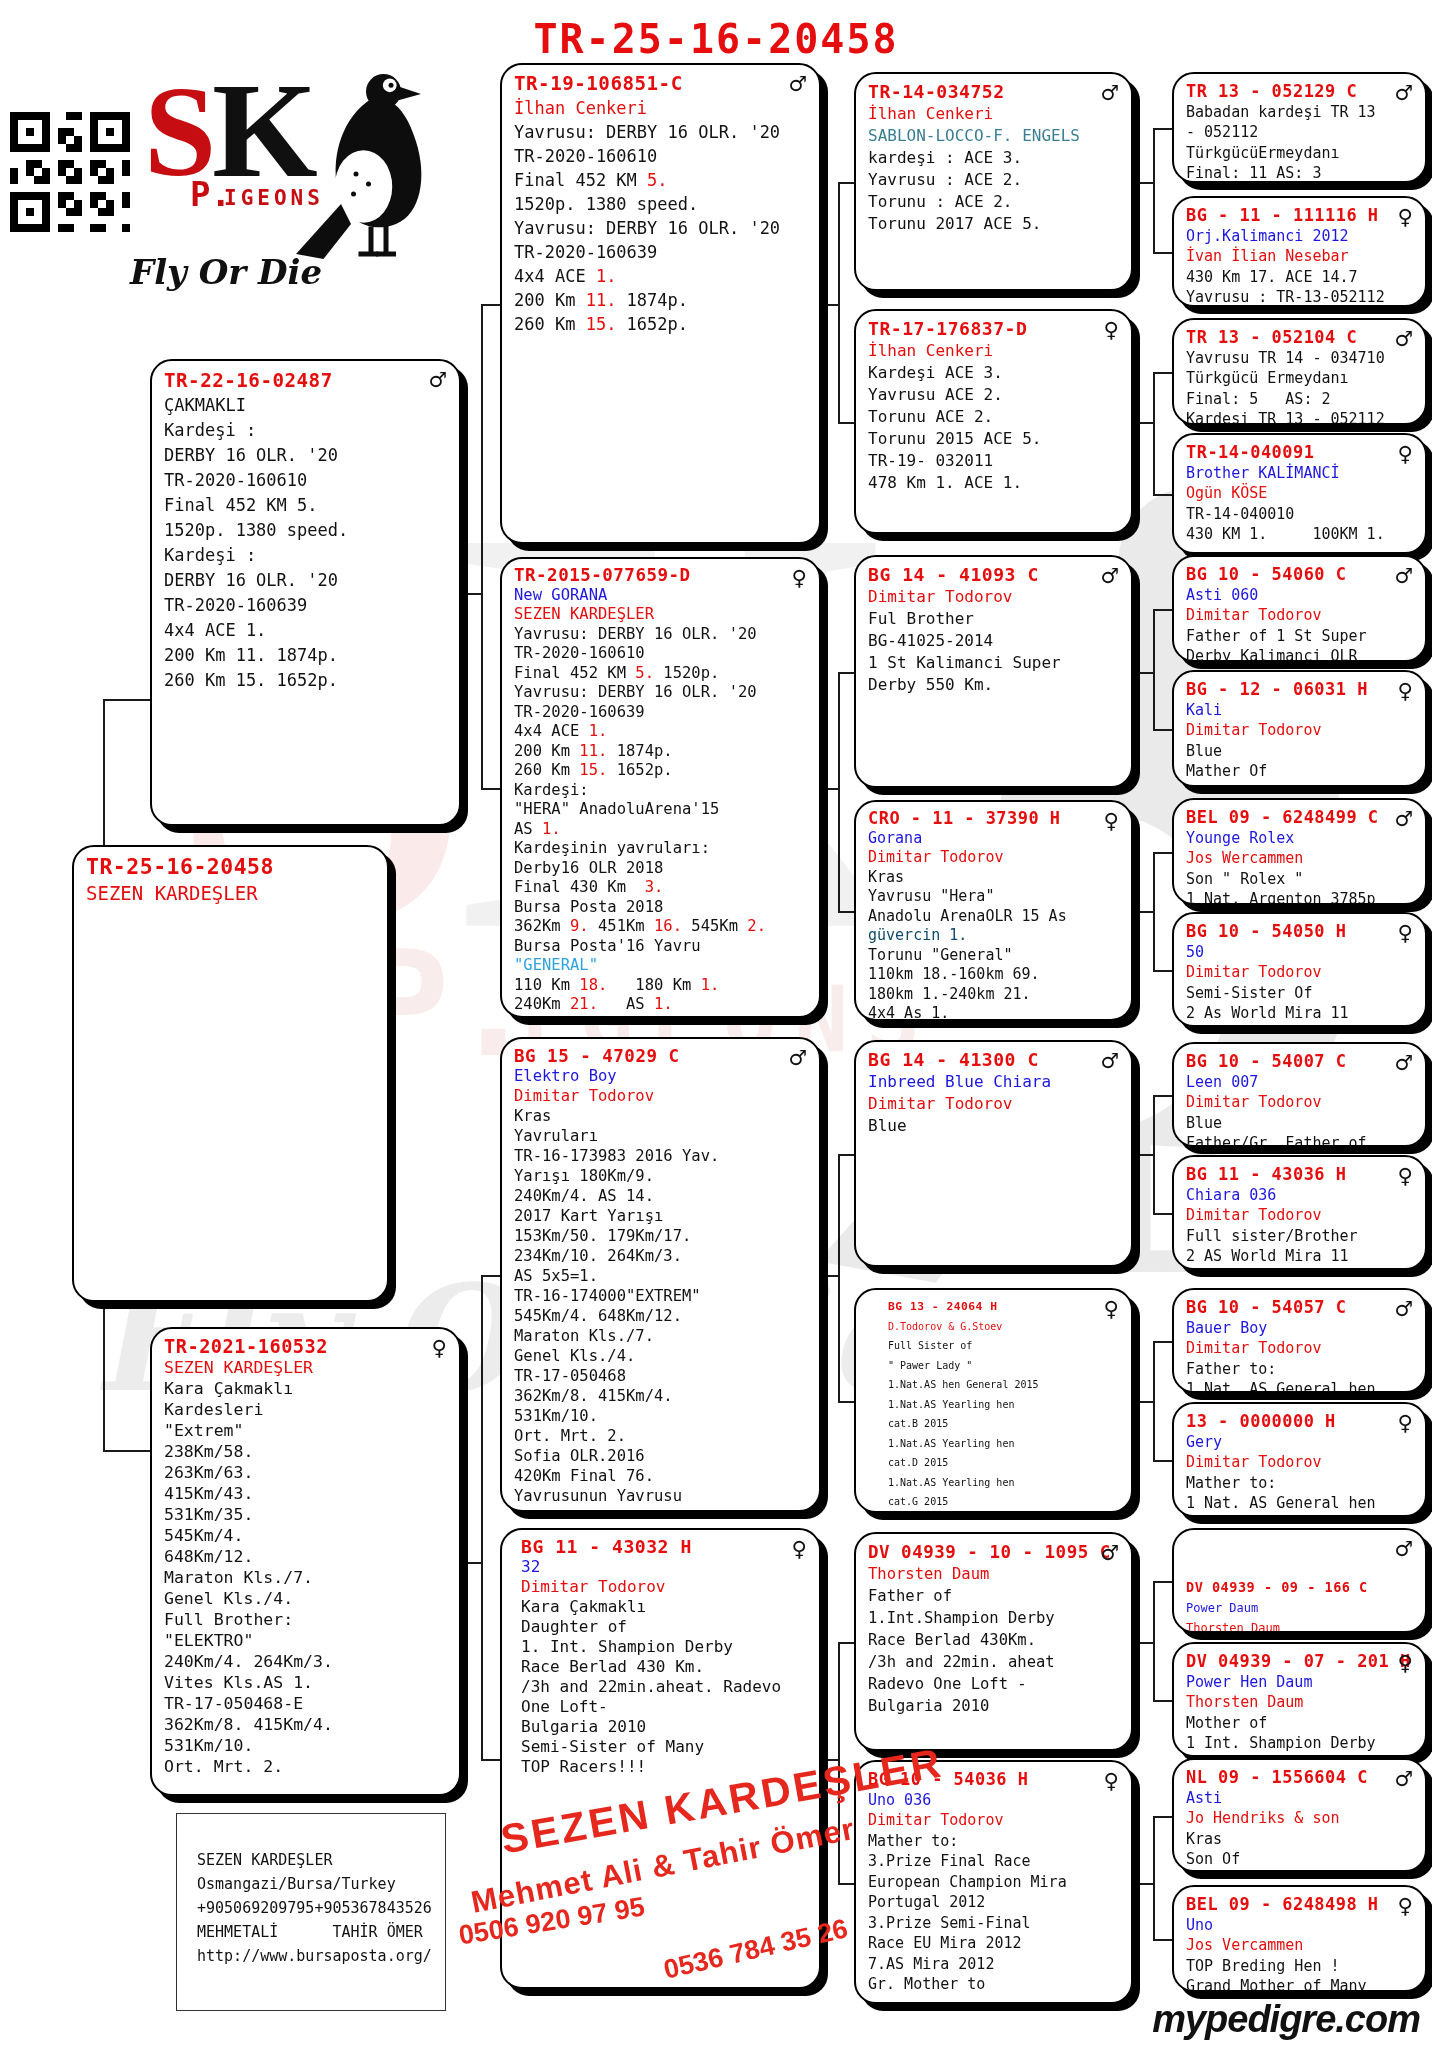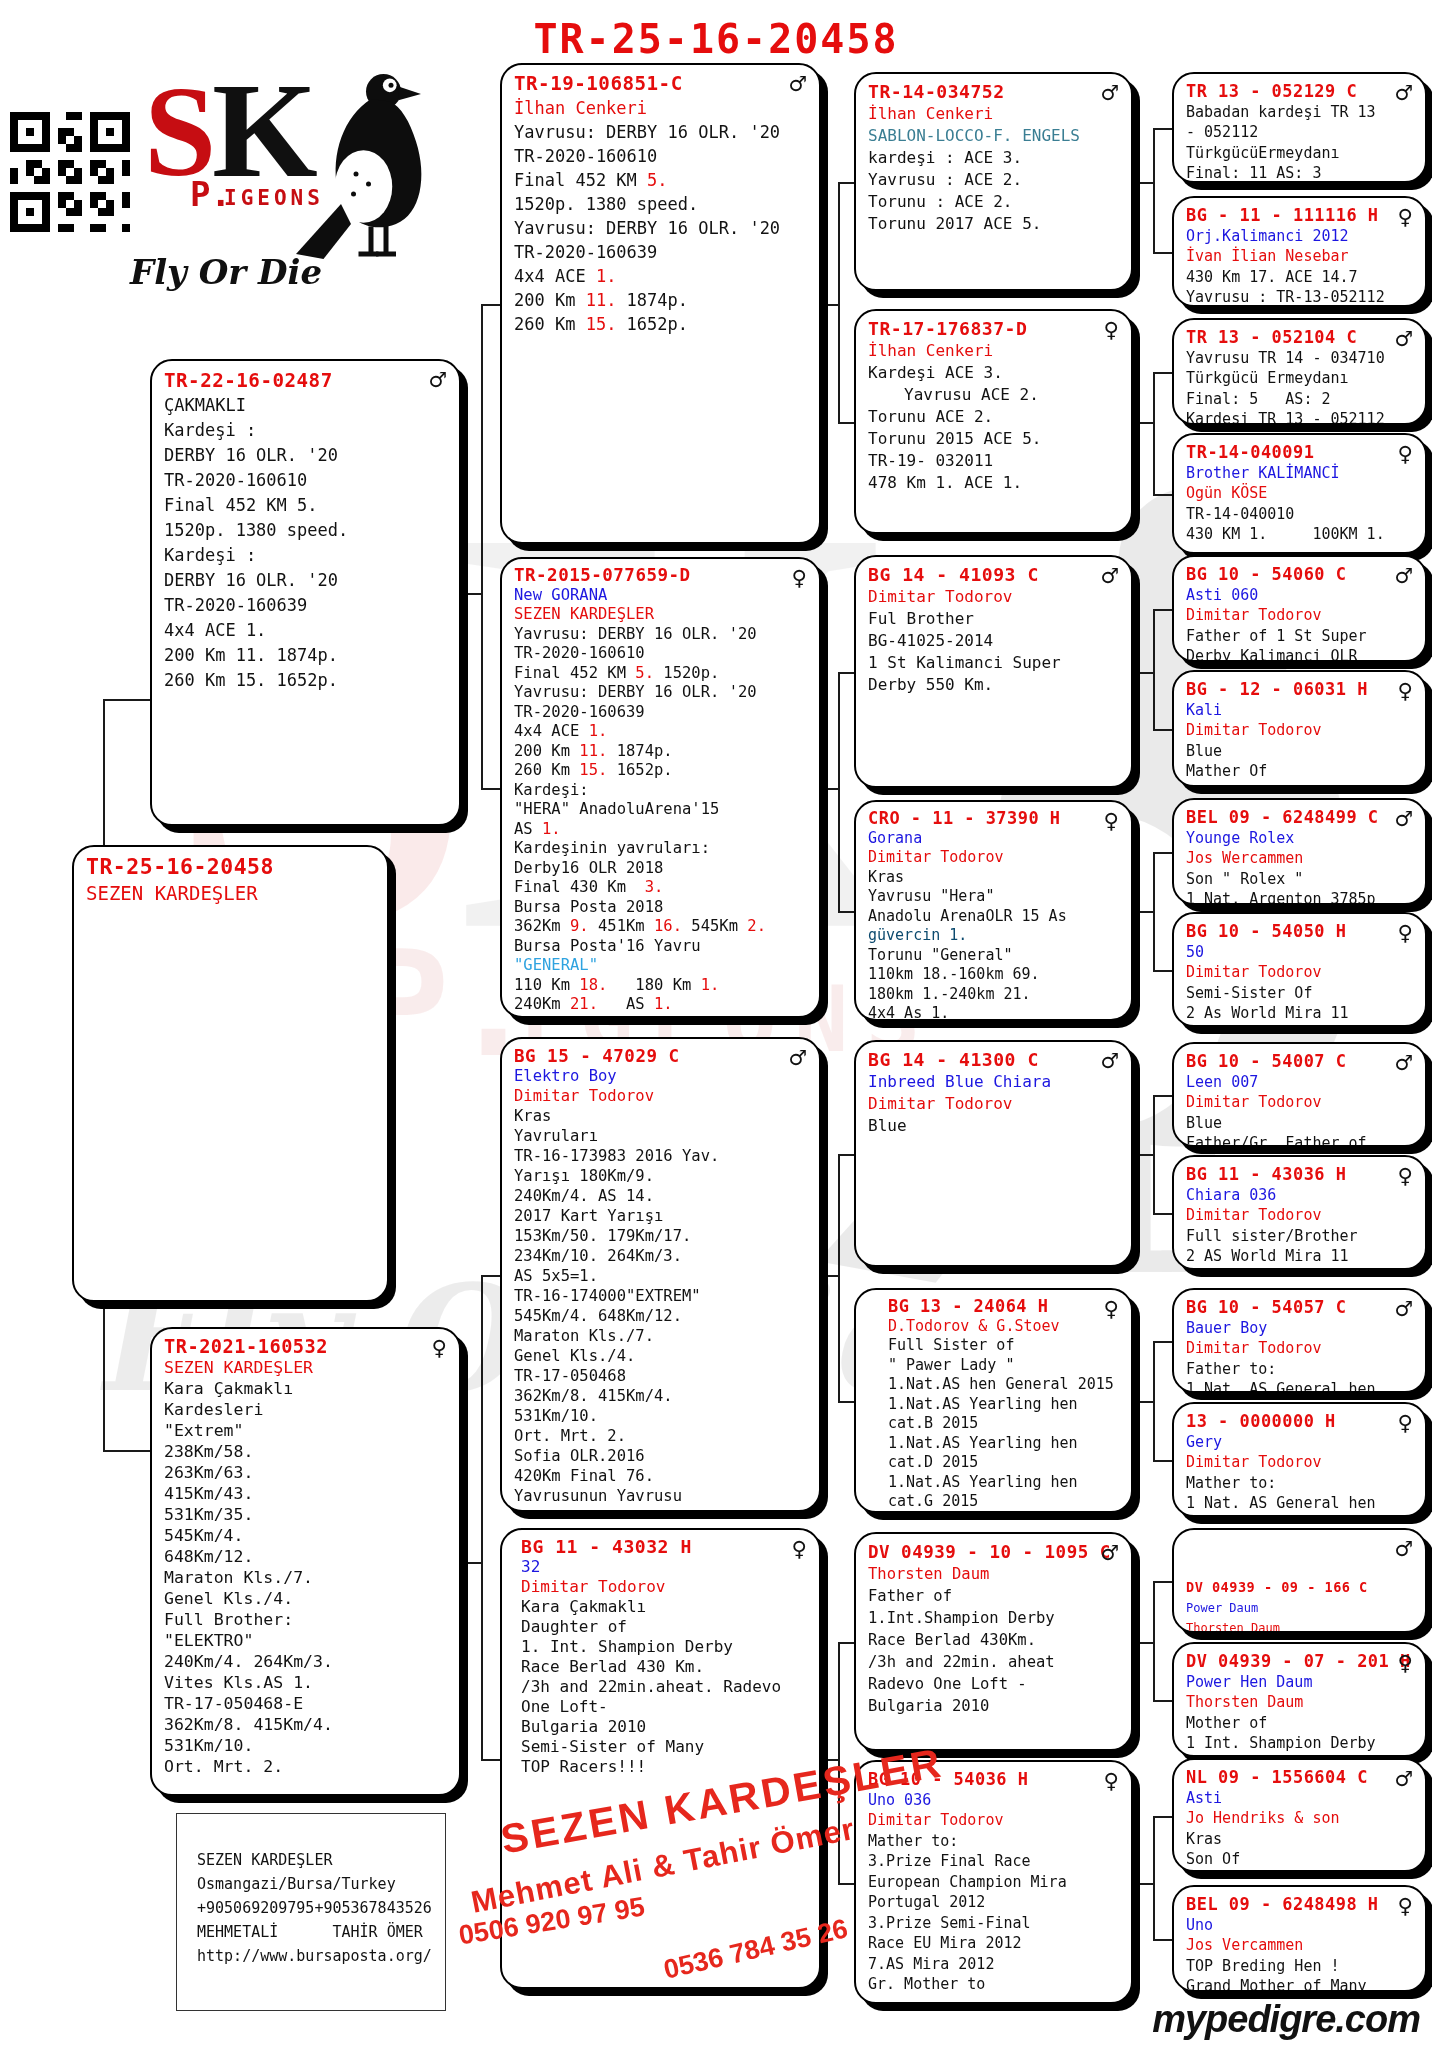--- a/index.html
+++ b/index.html
@@ -491,21 +491,21 @@
           <div class="ln"><span style="color: rgb(18, 18, 18);">Torunu : ACE 2.</span></div>
           <div class="ln"><span style="color: rgb(18, 18, 18);">Torunu 2017 ACE 5.</span></div>
         </div>
       </div>
       <div class="pbox" style="left: 854px; top: 309px; width: 275px; height: 221px;">
         <span class="sex">♀</span>
         <div class="lines" style="font-size: 16px; line-height: 22px;">
           <div class="ln hd"><span style="color: rgb(229, 13, 13);">TR-17-176837-D</span></div>
           <div class="ln"><span style="color: rgb(229, 13, 13);">İlhan Cenkeri</span></div>
           <div class="ln"><span style="color: rgb(18, 18, 18);">Kardeşi ACE 3.</span></div>
-          <div class="ln"><span style="color: rgb(18, 18, 18); margin-left: 36px;">Yavrusu ACE 2.</span></div>
+          <div class="ln"><span style="color: rgb(18, 18, 18);">Yavrusu ACE 2.</span></div>
           <div class="ln"><span style="color: rgb(18, 18, 18);">Torunu ACE 2.</span></div>
           <div class="ln"><span style="color: rgb(18, 18, 18);">Torunu 2015 ACE 5.</span></div>
           <div class="ln"><span style="color: rgb(18, 18, 18);">TR-19- 032011</span></div>
           <div class="ln"><span style="color: rgb(18, 18, 18);">478 Km 1. ACE 1.</span></div>
         </div>
       </div>
       <div class="pbox" style="left: 854px; top: 555px; width: 275px; height: 229px;">
         <span class="sex">♂</span>
         <div class="lines" style="font-size: 16px; line-height: 22px;">
           <div class="ln hd"><span style="color: rgb(229, 13, 13);">BG 14 - 41093 C</span></div>
@@ -536,21 +536,21 @@
         <span class="sex">♂</span>
         <div class="lines" style="font-size: 16px; line-height: 22px;">
           <div class="ln hd"><span style="color: rgb(229, 13, 13);">BG 14 - 41300 C</span></div>
           <div class="ln"><span style="color: rgb(28, 22, 224);">Inbreed Blue Chiara</span></div>
           <div class="ln"><span style="color: rgb(229, 13, 13);">Dimitar Todorov</span></div>
           <div class="ln"><span style="color: rgb(18, 18, 18);">Blue</span></div>
         </div>
       </div>
       <div class="pbox" style="left: 854px; top: 1288px; width: 275px; height: 221px;">
         <span class="sex">♀</span>
-        <div class="lines" style="font-size: 15px; line-height: 19.5px; padding-left: 32px;">
+        <div class="lines" style="font-size: 10px; line-height: 19.5px; padding-left: 32px;">
           <div class="ln hd"><span style="color: rgb(229, 13, 13);">BG 13 - 24064 H</span></div>
           <div class="ln"><span style="color: rgb(229, 13, 13);">D.Todorov &amp; G.Stoev</span></div>
           <div class="ln"><span style="color: rgb(18, 18, 18);">Full Sister of</span></div>
           <div class="ln"><span style="color: rgb(18, 18, 18);">" Pawer Lady "</span></div>
           <div class="ln"><span style="color: rgb(18, 18, 18);">1.Nat.AS hen General 2015</span></div>
           <div class="ln"><span style="color: rgb(18, 18, 18);">1.Nat.AS Yearling hen</span></div>
           <div class="ln"><span style="color: rgb(18, 18, 18); text-align: right;">cat.B 2015</span></div>
           <div class="ln"><span style="color: rgb(18, 18, 18);">1.Nat.AS Yearling hen</span></div>
           <div class="ln"><span style="color: rgb(18, 18, 18);">cat.D 2015</span></div>
           <div class="ln"><span style="color: rgb(18, 18, 18);">1.Nat.AS Yearling hen</span></div>

